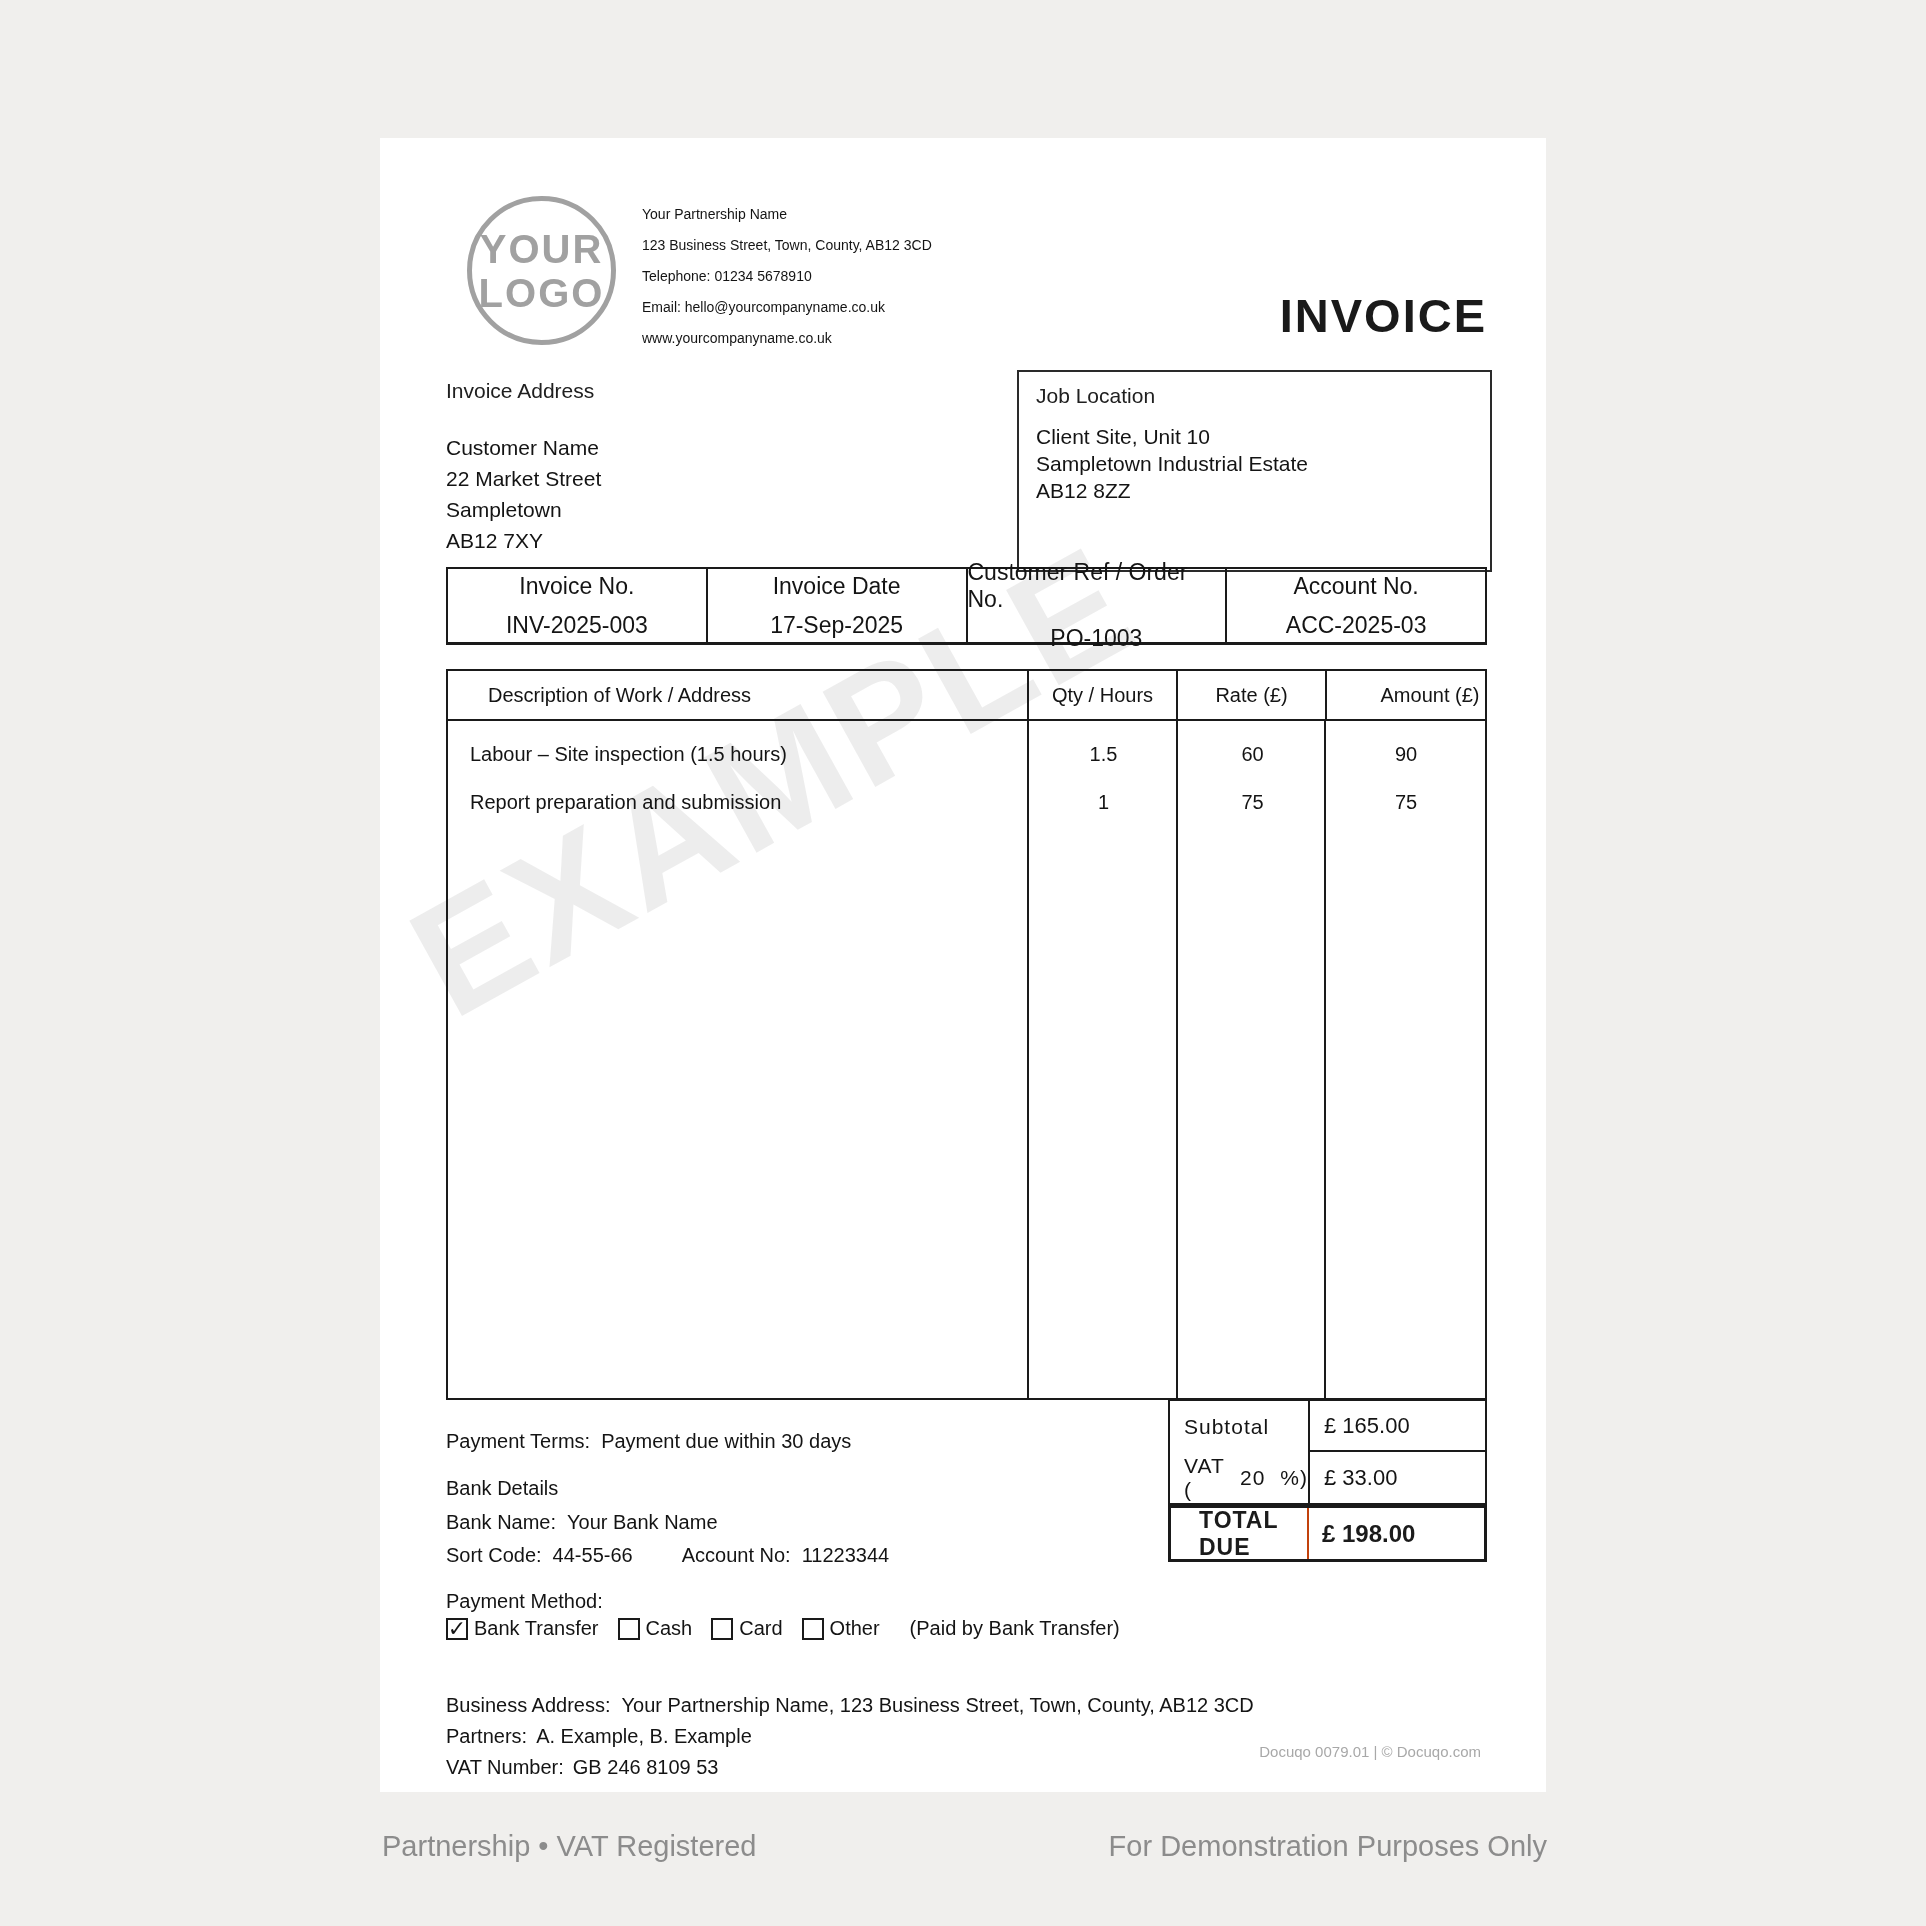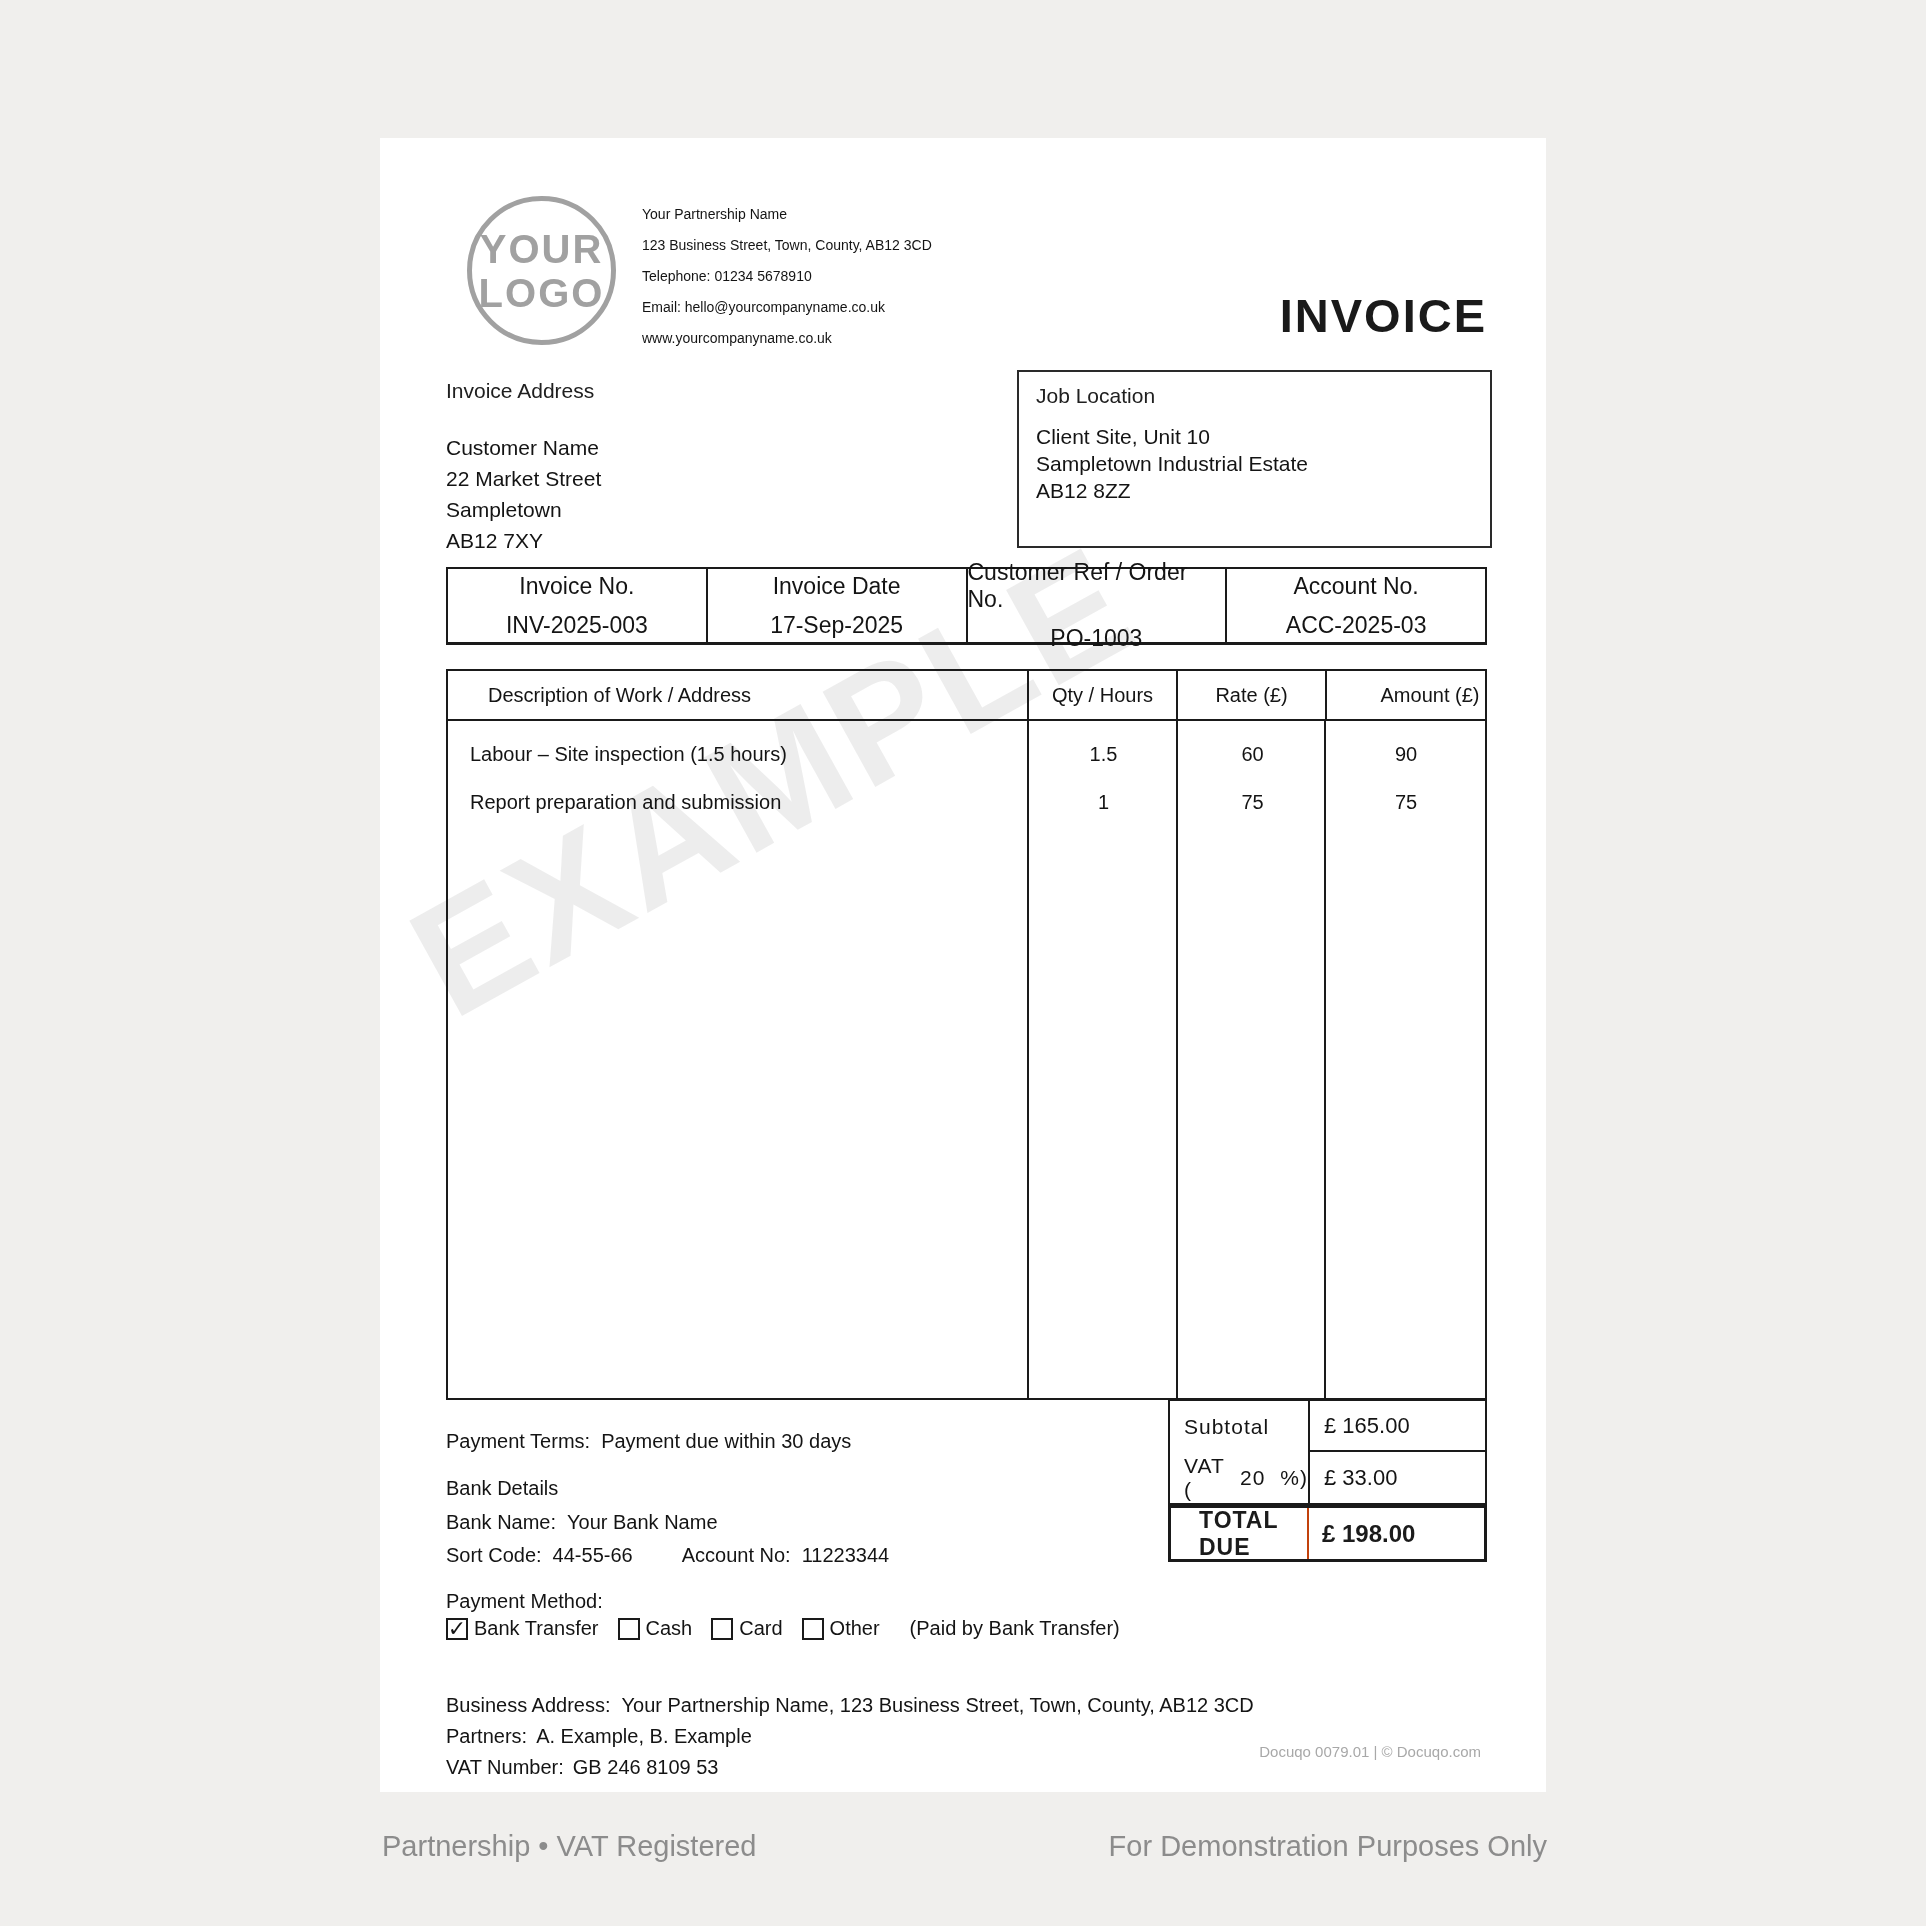--- a/index.html
+++ b/index.html
@@ -26,21 +26,21 @@
   }
   .company { position:absolute; left:262px; top:61px; font-size:14px; line-height:31px; color:#141414; }
   .doc-title {
     position:absolute; right:59px; top:150px;
     font-size:47px; font-weight:800; letter-spacing:2px; color:#1a1a1a;
   }
   
   .inv-addr-label { position:absolute; left:66px; top:241px; font-size:21px; color:#202020; }
   .inv-addr-lines { position:absolute; left:66px; top:294px; font-size:21px; line-height:31px; color:#141414; }
   .job-box {
-    position:absolute; left:637px; top:232px; width:475px; height:178px;
+    position:absolute; left:637px; top:232px; width:475px; height:202px;
     border:2px solid #2a2a2a; padding:12px 17px;
   }
   .job-label { font-size:21px; color:#202020; }
   .job-lines { margin-top:15px; font-size:21px; line-height:27px; color:#141414; }
   
   .meta {
     position:absolute; left:66px; top:429px; width:1041px; height:78px;
     border:2px solid #1a1a1a; border-bottom-width:3px;
     display:flex;
   }

